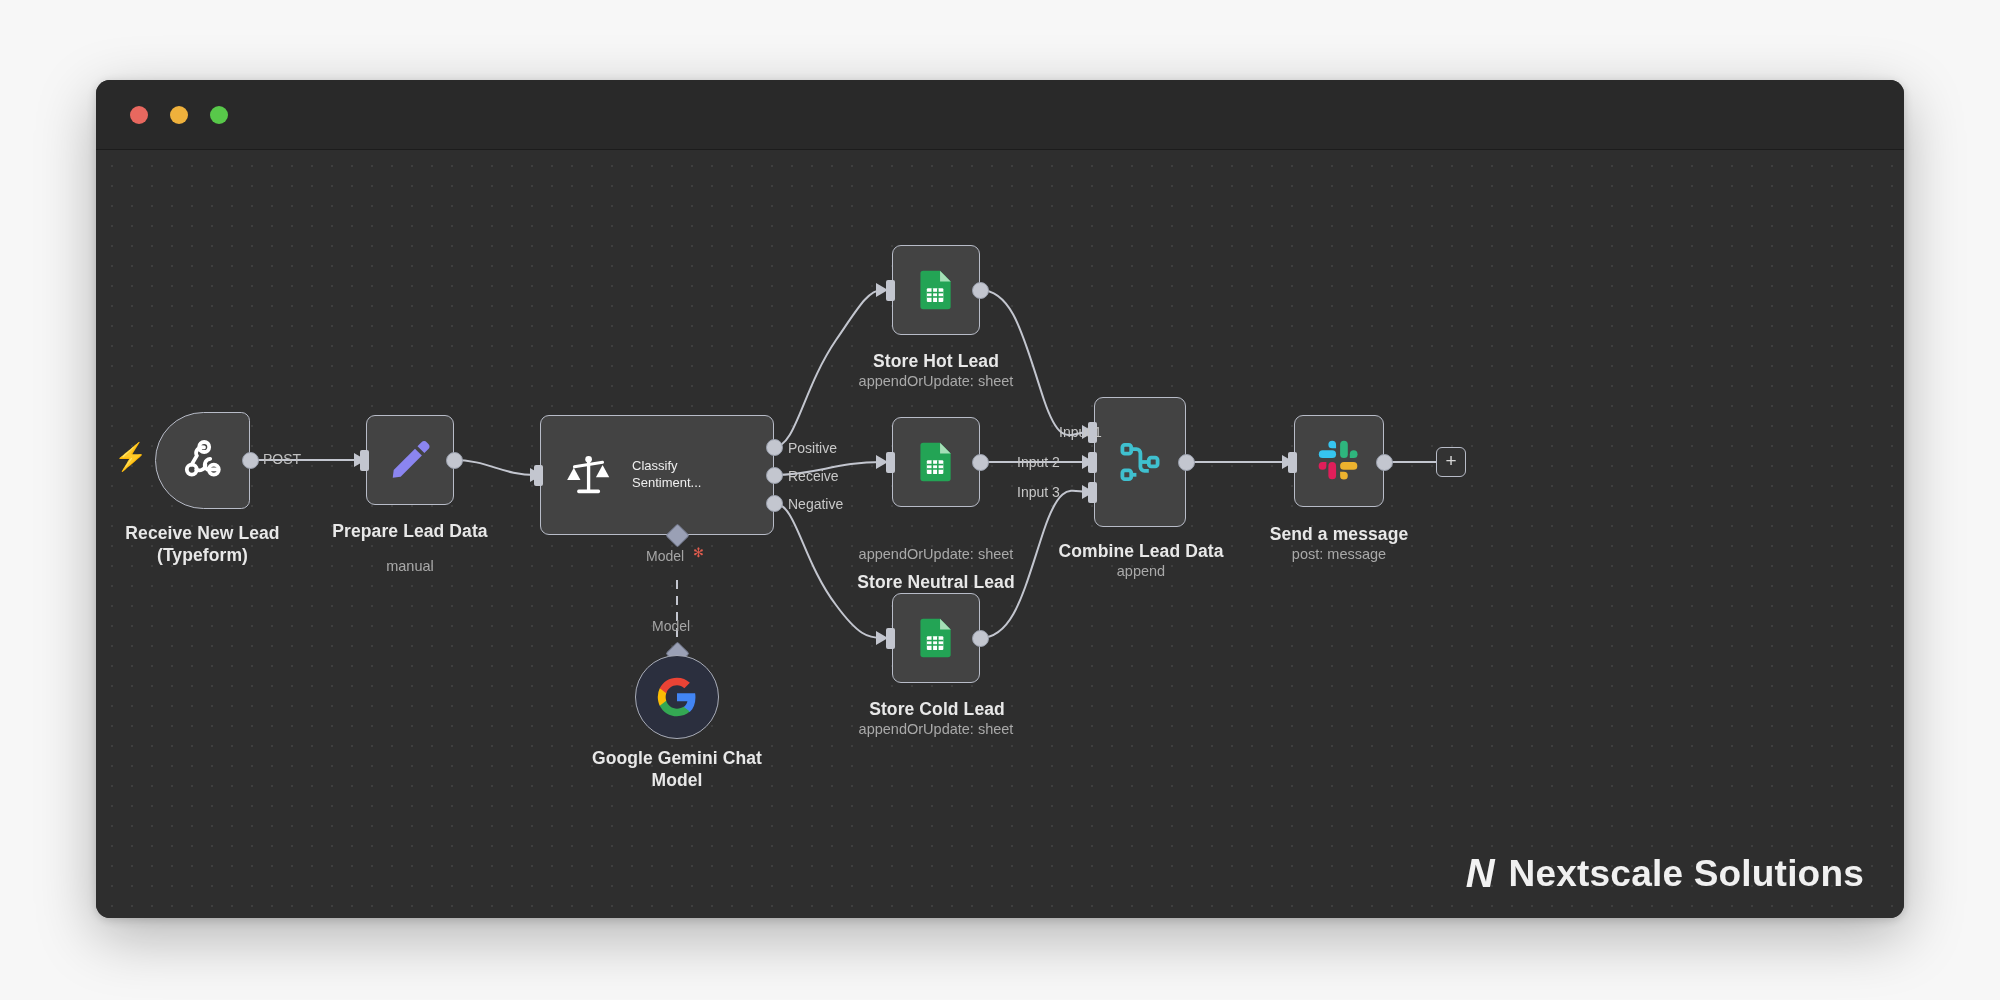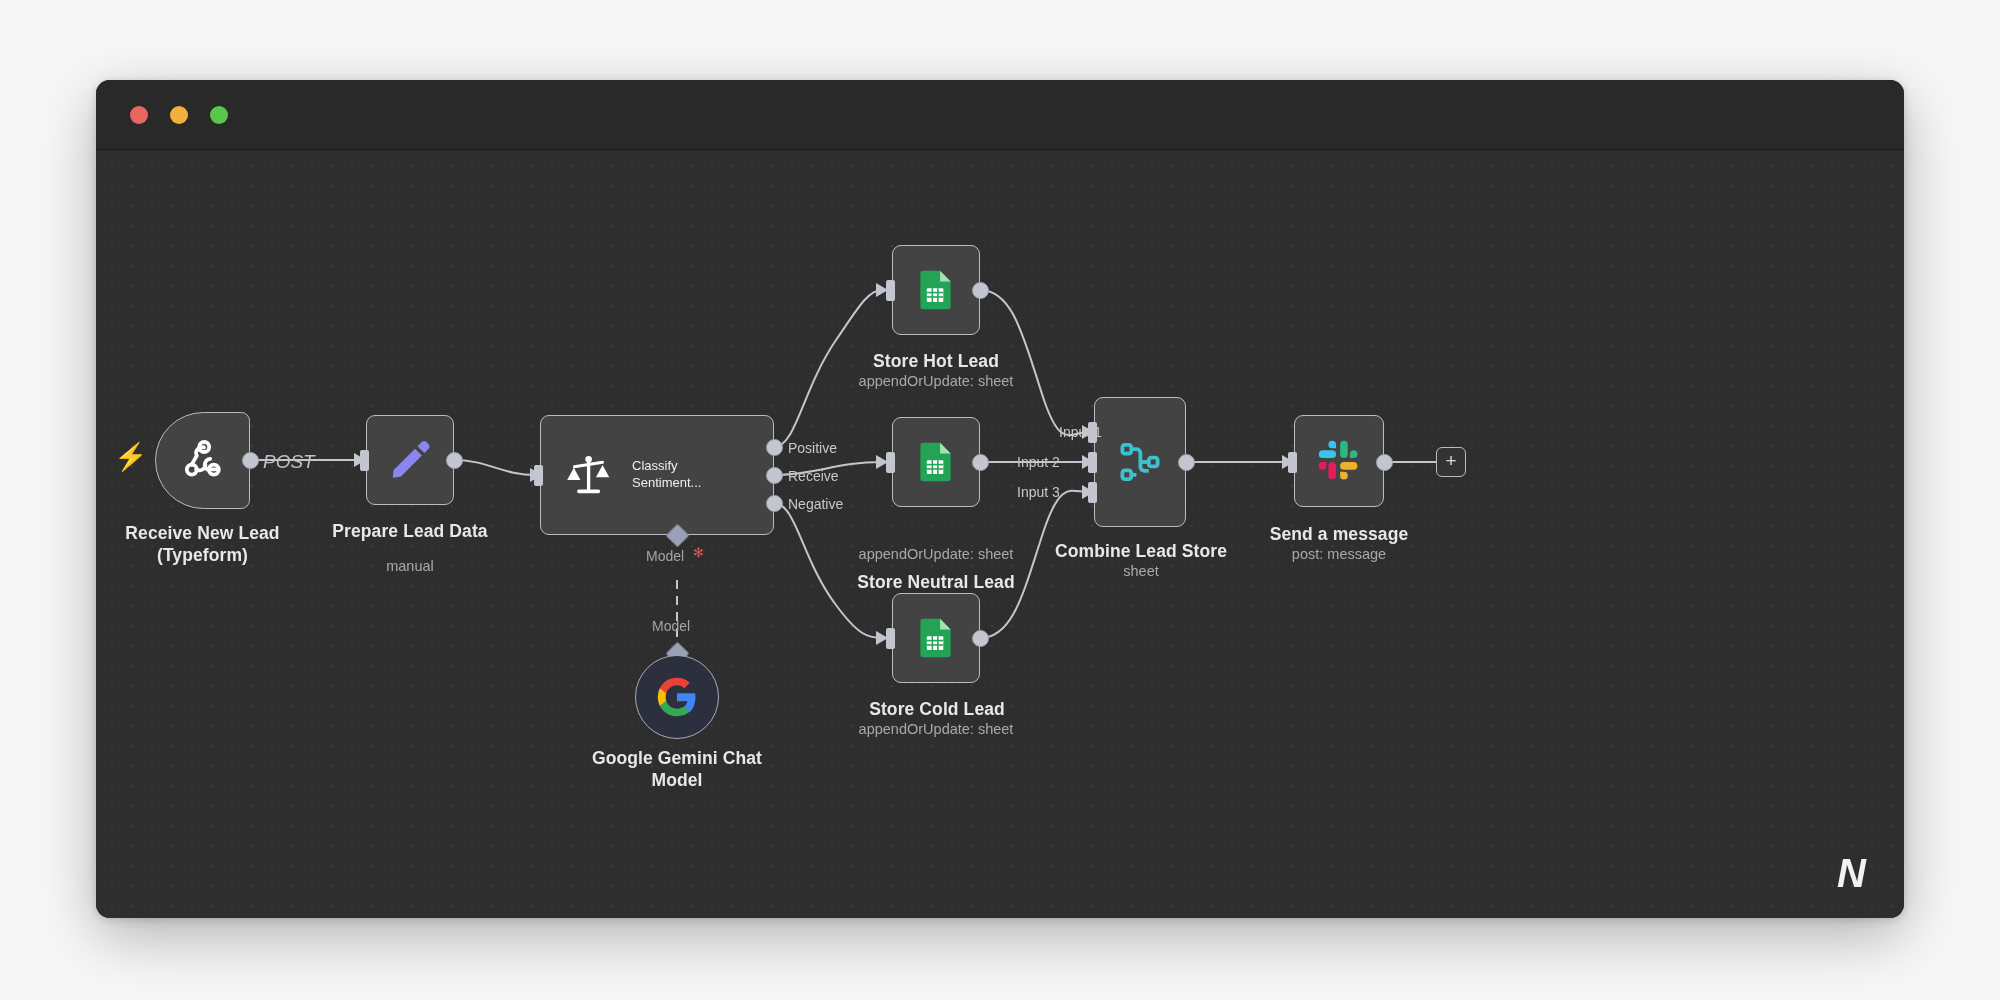--- a/index.html
+++ b/index.html
@@ -83,21 +83,21 @@
     background:#c3c6cf; border:1px solid #9aa0ad;
   }
   .port-in {
     position:absolute; width:9px; height:21px; border-radius:2px;
     background:#c3c6cf;
   }
   .port-text {
     position:absolute; color:#c8c8c8; font-size:14px; white-space:nowrap;
   }
   .edge-text {
-    position:absolute; color:#c0c0c0; font-size:19px; white-space:nowrap;font-style:italic;
+    position:absolute; color:#c0c0c0; font-size:14px; white-space:nowrap;
   }
 
   
   .diamond {
     position:absolute; width:17px; height:17px;
     background:#9aa0b5; border:1px solid #7e8499;
     transform:rotate(45deg); border-radius:2px;
   }
   .sub-label {
     position:absolute; color:#a5a5a5; font-size:14px; white-space:nowrap;
@@ -346,22 +346,22 @@
         <span class="port-in" style="left:992px; top:272px;"></span>
         <span class="port-text" style="left:963px; top:274px;">Input 1</span>
 
         <span class="port-in" style="left:992px; top:302px;"></span>
         <span class="port-text" style="left:921px; top:304px;">Input 2</span>
 
         <span class="port-in" style="left:992px; top:332px;"></span>
         <span class="port-text" style="left:921px; top:334px;">Input 3</span>
 
         <span class="port-out" style="left:1082px; top:304px;"></span>
-        <div class="node-title" style="left:950px; top:390px; width:190px;">Combine Lead Store</div>
-        <div class="node-sub" style="left:950px; top:413px; width:190px;">sheet</div>
+        <div class="node-title" style="left:950px; top:390px; width:190px;">Combine Lead Data</div>
+        <div class="node-sub" style="left:950px; top:413px; width:190px;">append</div>
       </div>
 
       <div class="node">
         <div class="box" style="left:1198px; top:265px; width:90px; height:92px;">
           <svg width="44" height="44" viewBox="0 0 24 24">
             <g>
               <path d="M5.1 14.7a2.1 2.1 0 1 1-2.1-2.1h2.1z" fill="#E01E5A"></path>
               <path d="M6.2 14.7a2.1 2.1 0 0 1 4.2 0v5.2a2.1 2.1 0 0 1-4.2 0z" fill="#E01E5A"></path>
               <path d="M8.3 5.1a2.1 2.1 0 1 1 2.1-2.1v2.1z" fill="#36C5F0"></path>
               <path d="M8.3 6.2a2.1 2.1 0 0 1 0 4.2H3.1a2.1 2.1 0 0 1 0-4.2z" fill="#36C5F0"></path>
@@ -375,17 +375,18 @@
         <span class="port-in" style="left:1192px; top:302px;"></span>
         <span class="port-out" style="left:1280px; top:304px;"></span>
         <div class="node-title" style="left:1153px; top:373px; width:180px;">Send a message</div>
         <div class="node-sub" style="left:1153px; top:396px; width:180px;">post: message</div>
       </div>
 
       <div class="plus-btn" style="left:1340px; top:297px;">+</div>
 
       <div class="brand">
         <span class="brand-mark">N</span>
+        <span class="brand-name">Nextscale Solutions</span>
       </div>
 
     </div>
   </div>
 </div>
 
 </body></html>

